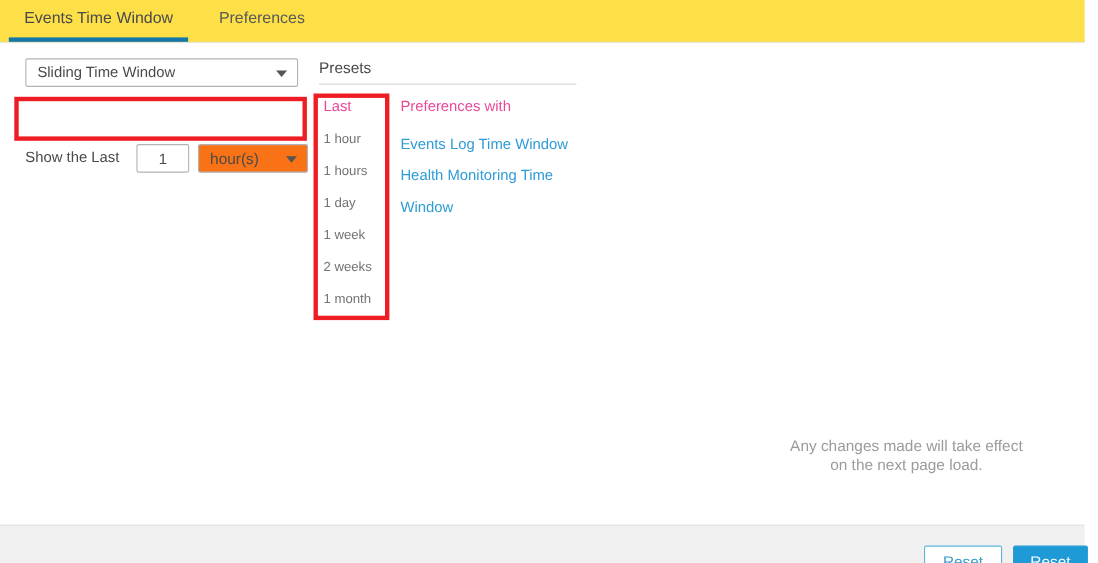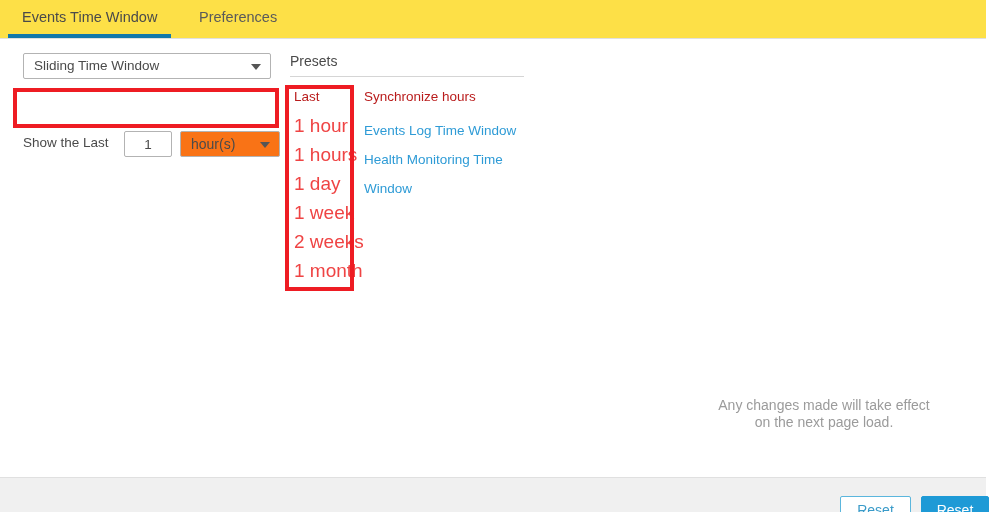--- a/index.html
+++ b/index.html
@@ -160,29 +160,29 @@
   }
   #presets-cols {
     position: relative;
     margin-top: 10px;
   }
   .preset-col { position: absolute; top: 0; }
   #col-last { left: 4px; width: 62px; }
   #col-sync { left: 74px; width: 165px; }
   .col-head {
     font-size: 13.5px;
-    color: #b91c1c;
+    color: #ec4899;
     height: 29px;
     line-height: 20px;
     white-space: nowrap;
   }
   .preset-link {
     display: block;
-    font-size: 19px;
-    color: #ef4444;
+    font-size: 12px;
+    color: #737373;
     height: 29px;
     line-height: 20px;
     text-decoration: none;
     cursor: pointer;
     white-space: nowrap;
   }
   .sync-link {
     display: block;
     font-size: 13.5px;
     color: #2e9bd6;
@@ -292,21 +292,21 @@
           <div class="col-head">Last</div>
           <a class="preset-link">1 hour</a>
           <a class="preset-link">1 hours</a>
           <a class="preset-link">1 day</a>
           <a class="preset-link">1 week</a>
           <a class="preset-link">2 weeks</a>
           <a class="preset-link">1 month</a>
         </div>
 
         <div class="preset-col" id="col-sync">
-          <div class="col-head">Synchronize hours</div>
+          <div class="col-head">Preferences with</div>
           <a class="sync-link">Events Log Time Window</a>
           <a class="sync-link">Health Monitoring Time Window</a>
         </div>
 
       </div>
     </div>
 
     <div id="note">
       <div>Any changes made will take effect</div>
       <div>on the next page load.</div>

